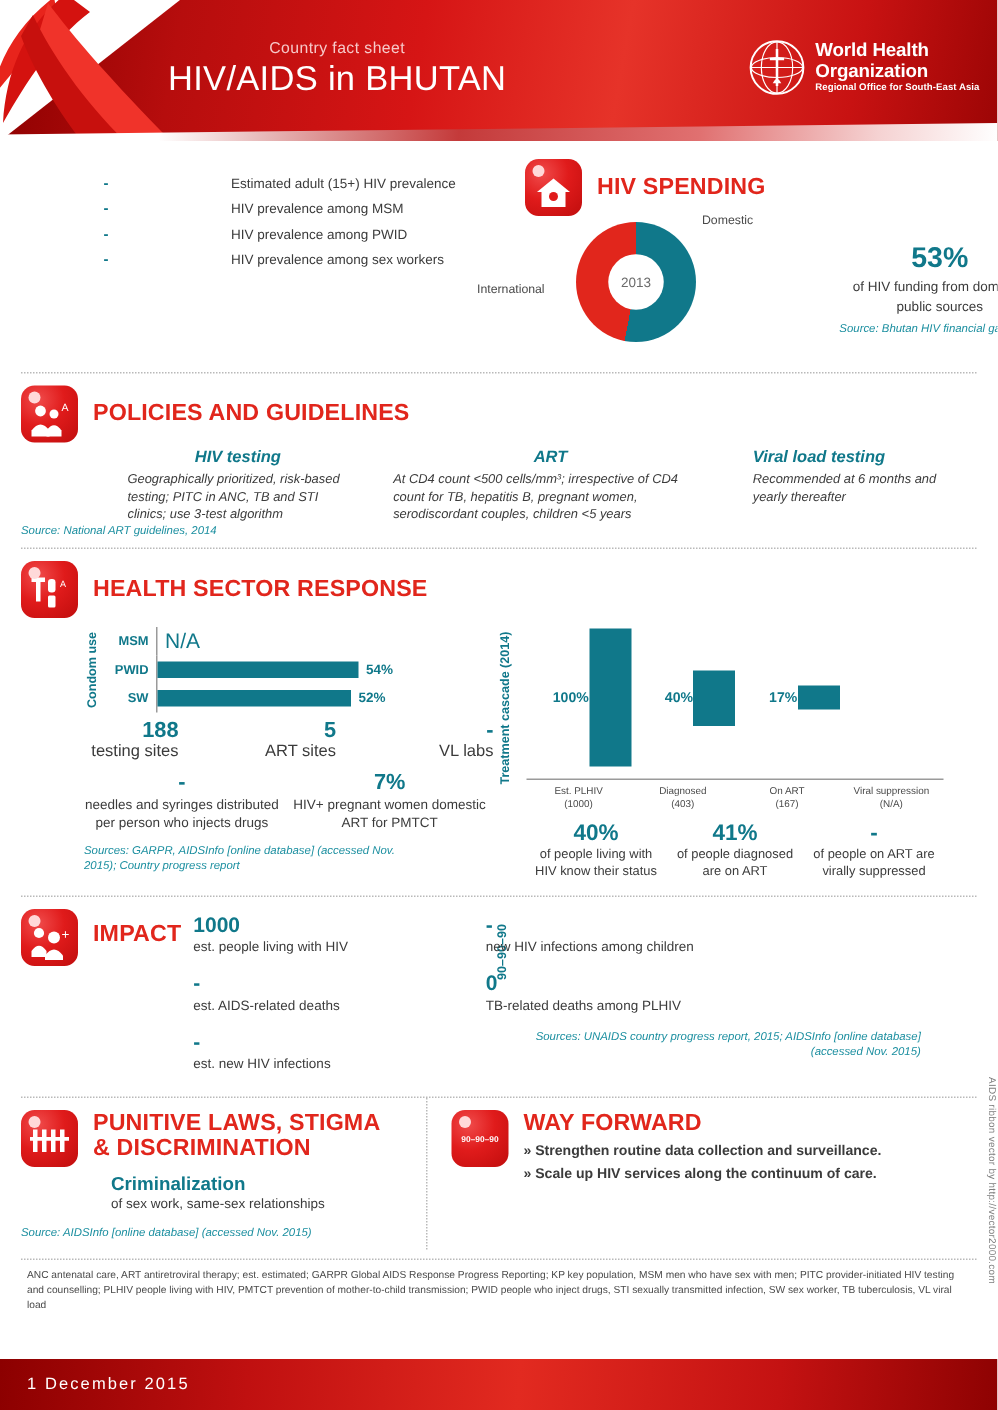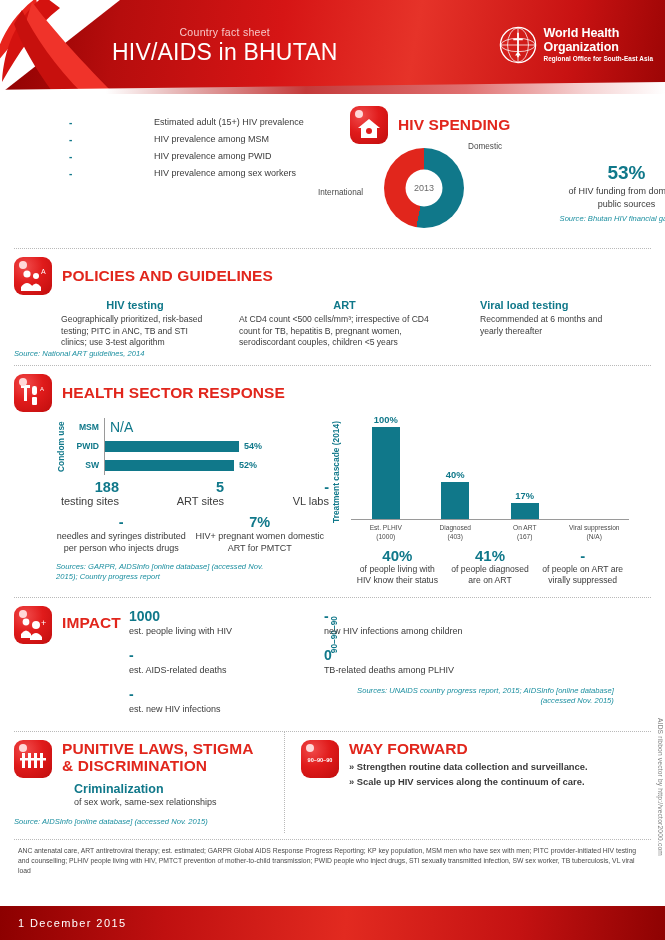--- a/index.html
+++ b/index.html
@@ -89,21 +89,21 @@
   .donut-year { position:absolute; left:0; top:0; width:80px; height:80px;
     display:flex; align-items:center; justify-content:center;
     font-size: 9px; color:#6b6b6b; }
   .lbl-intl { position:absolute; left:-66px; top:40px; font-size:8.2px; color:#4a4a4a;}
   .lbl-dom { position:absolute; left:84px; top:-6px; font-size:8.2px; color:#4a4a4a;}
   .spend-txt { position:absolute; left:175px; top:14px; text-align:center; width:135px;}
   .spend-pct { color:#10788a; font-size:19px; font-weight:bold; }
   .spend-sub { font-size:9px; line-height:13px; color:#3b3b3b; margin-top:1px;}
 
   
-  .pol-grid { display:flex; margin-left:47px; margin-top:4px; gap: 16px; }
+  .pol-grid { display:flex; margin-left:71px; margin-top:4px; gap: 16px; font-style: italic; }
   .pol-col { padding-right: 14px; }
   .pol-h { color:#10788a; font-size:11px; font-weight:bold; text-align:center; margin-bottom:3px;}
   .pol-b { font-size:8.6px; line-height:11.6px; color:#3b3b3b;}
 
   
   .hs-wrap { display:flex; }
   .bar-chart { margin-left: 42px; margin-top: 6px; position:relative; }
   .axis-lbl-v {
     writing-mode: vertical-rl; transform: rotate(180deg);
     color:#10788a; font-size:8.4px; font-weight:600; text-align:center;
@@ -121,21 +121,21 @@
   .stat-l { font-size:11px; color:#3b3b3b; line-height:12px; }
   .stats2 { display:flex; margin-top:7px; padding-left: 38px;}
   .stat2 { flex:1; text-align:center; padding: 0 4px;}
   .stat2-n { color:#10788a; font-size:14.5px; font-weight:bold; line-height:16px;}
   .stat2-l { font-size:9px; color:#3b3b3b; line-height:12px; }
 
   
   .vchart { position:relative; width: 300px; }
   .vbars { display:flex; align-items:flex-end; height: 108px; border-bottom:1px solid #9a9a9a;
            margin-left: 22px; }
-  .vcol { flex:1; display:flex; flex-direction:column; align-items:center; justify-content:flex-end; height:100%; }
+  .vcol { flex:1; display:flex; flex-direction:row; align-items:center; justify-content:flex-end; height:100%; }
   .vval { font-size:9.4px; color:#10788a; font-weight:bold; margin-bottom:2px;}
   .vbar { width: 28px; background:#10788a; }
   .vticks { display:flex; margin-left:22px; margin-top:3px; }
   .vtick { flex:1; text-align:center; font-size:6.6px; color:#4a4a4a; line-height:9px;}
   .nine-lbl {
     position:absolute; left:0; bottom:-66px;
     writing-mode: vertical-rl; transform: rotate(180deg);
     color:#10788a; font-size:8.4px; font-weight:bold;
   }
   .casc-lbl { position:absolute; left:2px; top:0px; height:120px; }

